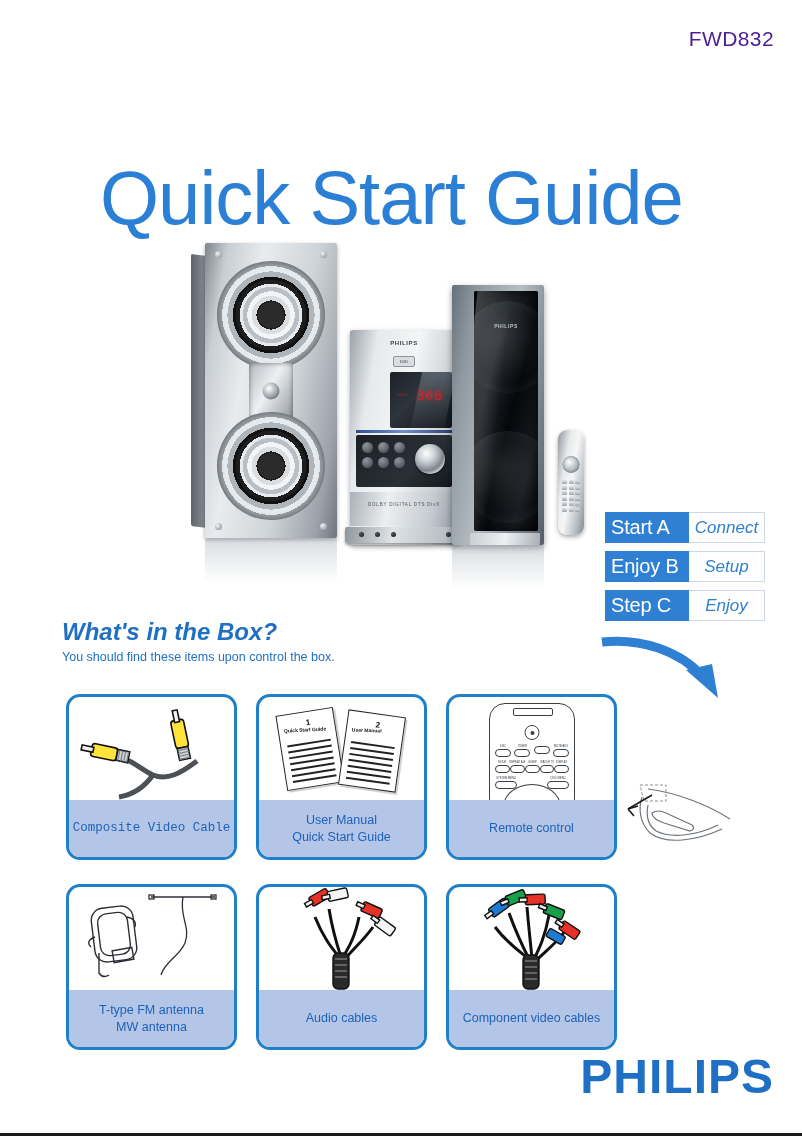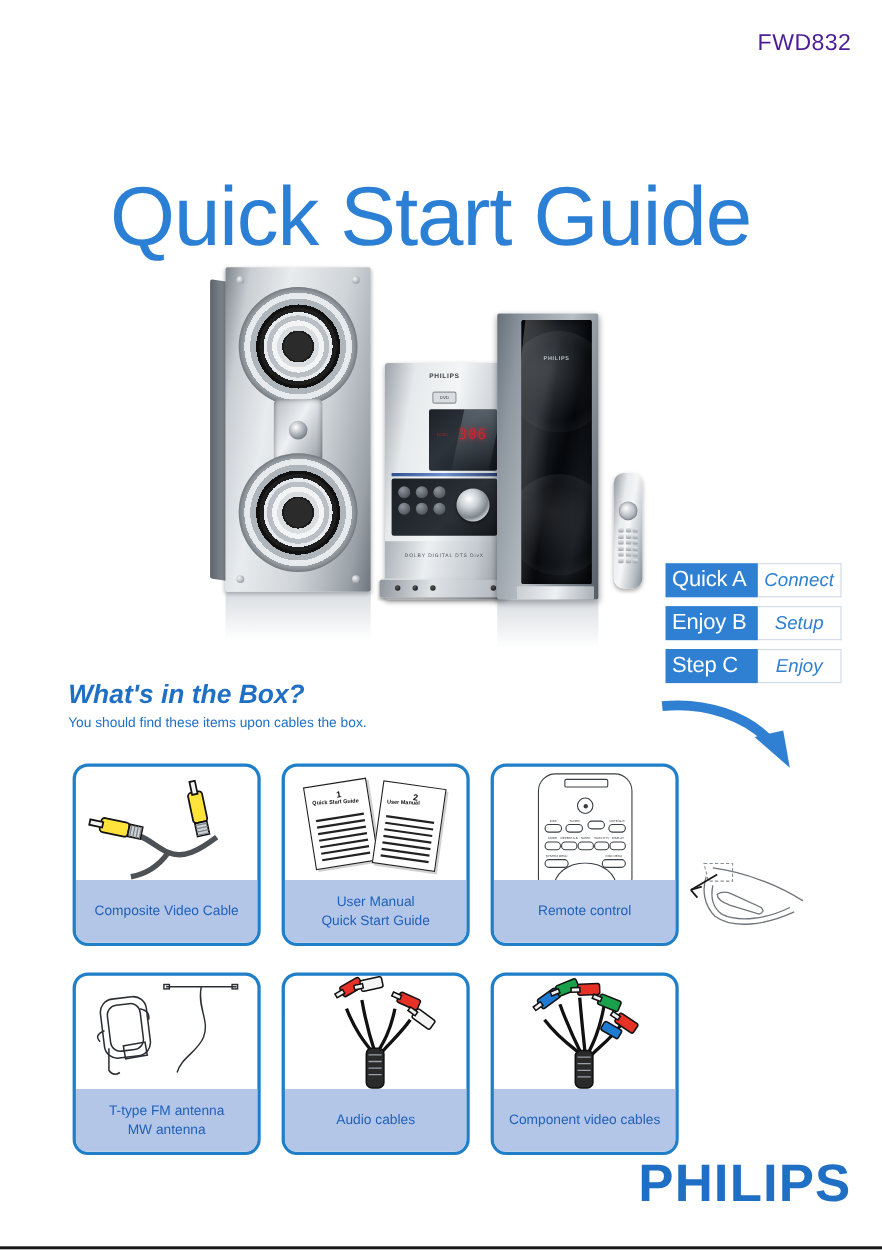--- a/index.html
+++ b/index.html
@@ -237,21 +237,21 @@
     border:3px solid #1f7fc9; border-radius:14px;
     background:#fff; overflow:hidden;
   }
   .card .pic { position:absolute; left:0; right:0; top:0; height:103px; }
   .card .cap {
     position:absolute; left:0; right:0; bottom:0; top:103px;
     background:#b3c6e8; color:#2062b8;
     display:flex; flex-direction:column; align-items:center; justify-content:center;
     font-size:12.5px; line-height:17px; text-align:center;
   }
-  .c1 { left:0;   top:0; }
+  .c1 { left:0;   top:0;font-family:Liberation Mono, monospace; }
   .c2 { left:190px; top:0; }
   .c3 { left:380px; top:0; }
   .c4 { left:0;   top:190px; }
   .c5 { left:190px; top:190px; }
   .c6 { left:380px; top:190px; }
 
   
   .docsheet {
     position:absolute; width:56px; height:74px; background:#fff;
     border:1.5px solid #222;
@@ -403,35 +403,35 @@
             <i></i>
             <i></i>
         </div>
       </div>
     </div>
 
   </div>
 
   <div class="steps">
     <div class="step-row">
-      <div class="step-left">Quick A</div>
+      <div class="step-left">Start A</div>
       <div class="step-right">Connect</div>
     </div>
     <div class="step-row">
       <div class="step-left">Enjoy B</div>
       <div class="step-right">Setup</div>
     </div>
     <div class="step-row">
       <div class="step-left">Step C</div>
       <div class="step-right">Enjoy</div>
     </div>
   </div>
 
   <div class="box-title">What's in the Box?</div>
-  <div class="box-sub">You should find these items upon cables the box.</div>
+  <div class="box-sub">You should find these items upon control the box.</div>
 
   <div class="cards">
 
     <div class="card c1">
       <div class="pic">
         <svg width="165" height="103" viewBox="0 0 165 103">
           <path d="M38 60 C 60 58, 70 72, 84 78 C 98 84, 112 76, 128 64" fill="none" stroke="#4c5156" stroke-width="5"></path>
           <path d="M84 78 C 74 92, 62 98, 50 100" fill="none" stroke="#4c5156" stroke-width="5"></path>
           <g transform="translate(14,44) rotate(12)">
             <rect x="10" y="0" width="26" height="13" rx="3" fill="#ffe33a" stroke="#111" stroke-width="1.6"></rect>

